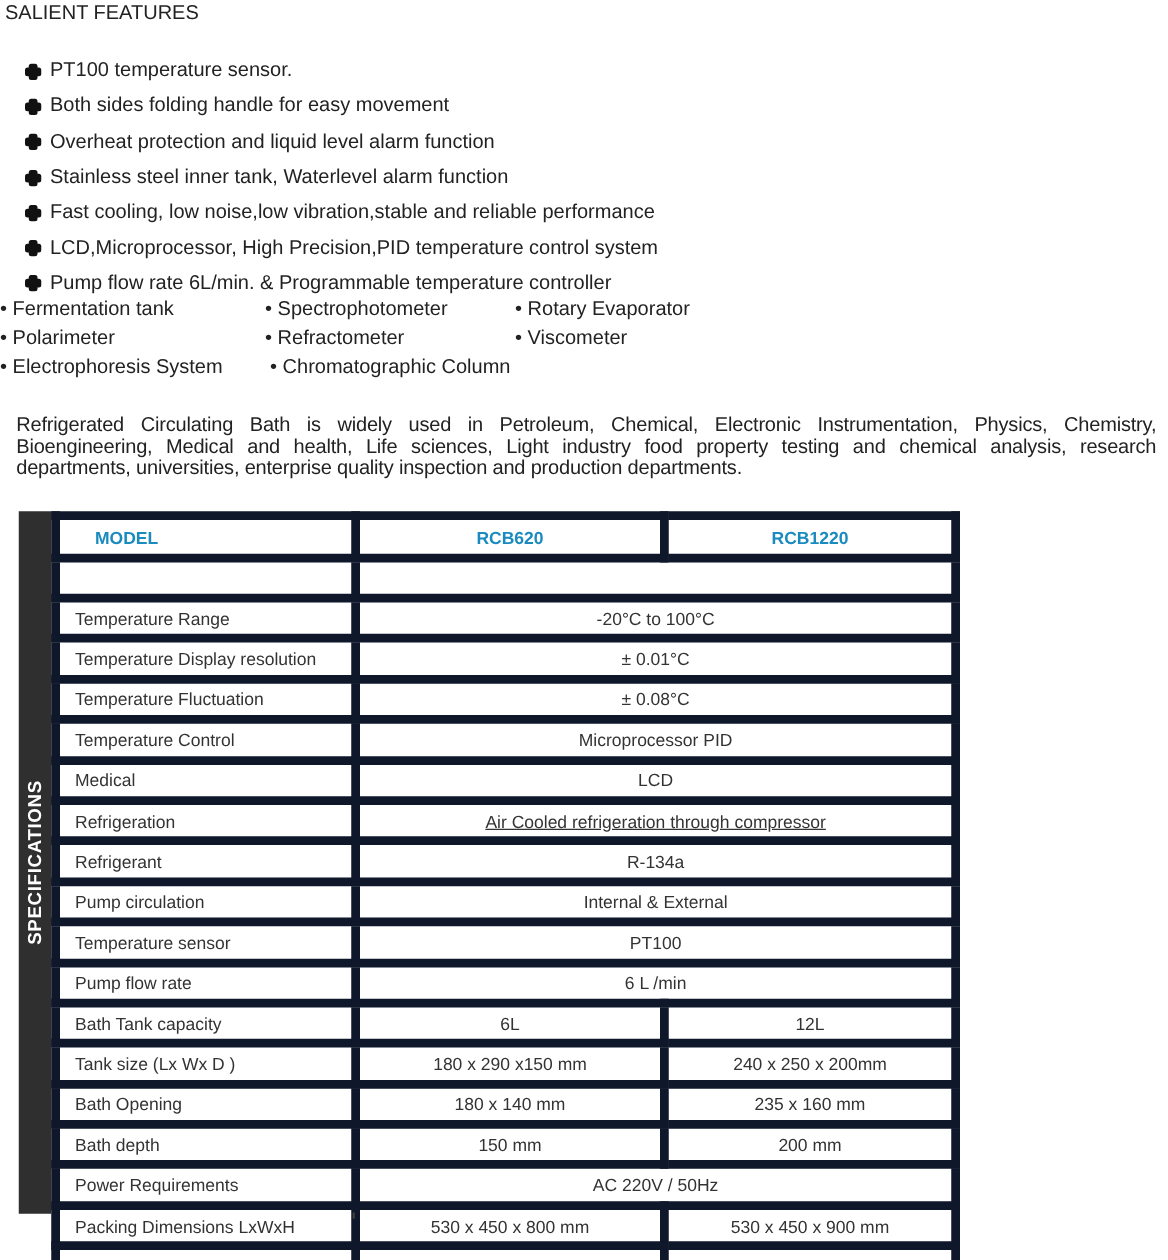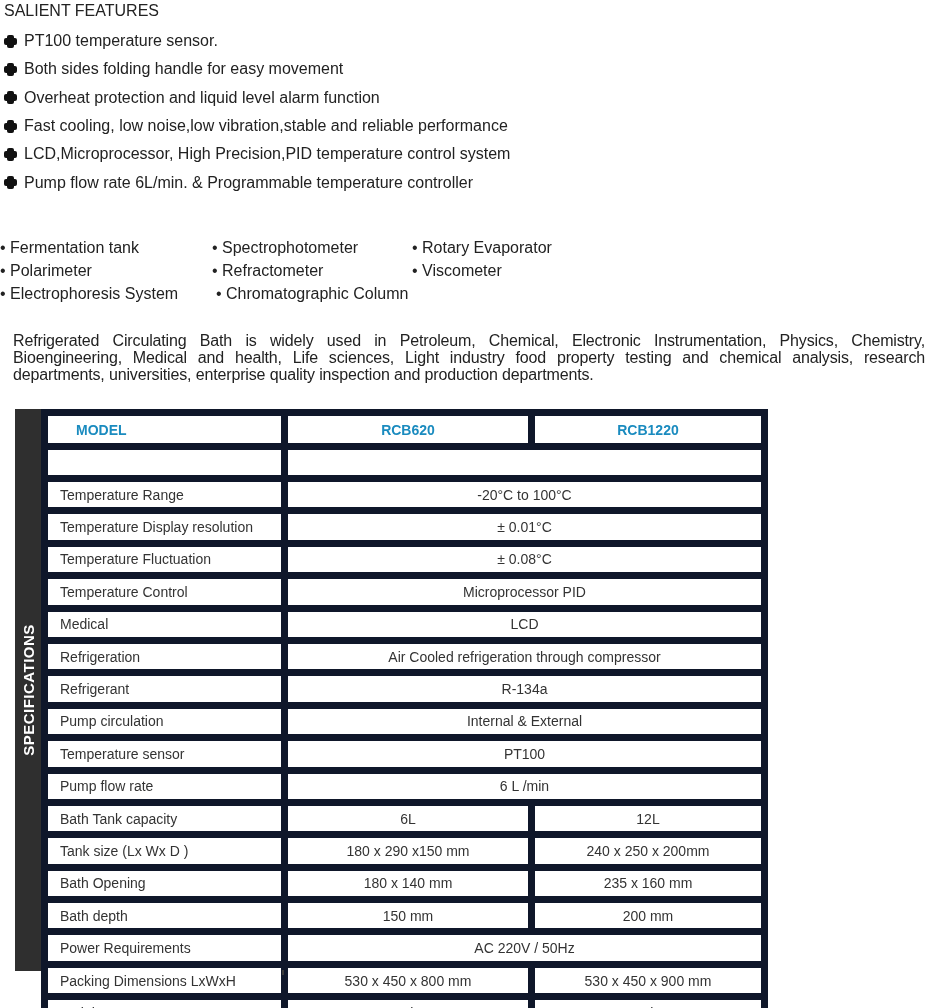--- a/index.html
+++ b/index.html
@@ -1,19 +1,19 @@
 <!DOCTYPE html>
 <html><head>
 <meta charset="utf-8">
 <style>
   html, body { margin:0; padding:0; background:#ffffff; }
   body { width:934px; height:1008px; position:relative; overflow:hidden;
          font-family:"Liberation Sans", sans-serif; color:#222222; }
   .heading { position:absolute; left:4px; top:2px; font-size:16px; color:#222; }
-  .features { position:absolute; left:0; top:27px; margin:0; padding:0; list-style:none; }
+  .features { position:absolute; left:0; top:27px; margin:16px; padding:0; list-style:none; }
   .features li { height:28.3px; line-height:24px; font-size:16px; display:flex; align-items:center; }
   .features .bullet { width:24px; display:inline-flex; justify-content:center; align-items:center; }
   .cross { position:relative; width:13px; height:13px; display:inline-block; margin-left:-4px; }
   .cross::before { content:""; position:absolute; left:3px; top:0; width:7px; height:13px; background:#111; border-radius:2px; }
   .cross::after { content:""; position:absolute; left:0; top:3px; width:13px; height:7px; background:#111; border-radius:2px; }
 
   .app { position:absolute; left:0; top:236px; font-size:16px; line-height:23px; }
   .app-intro { white-space:nowrap; }
   .app-intro .dot { color:#c0392b; }
   .app-intro .app-label { color:#cc3333; }
@@ -52,20 +52,26 @@
       <span class="bullet">
         <span class="cross"></span>
       </span>
       <span>Both sides folding handle for easy movement</span>
     </li>
     <li>
       <span class="bullet">
         <span class="cross"></span>
       </span>
       <span>Overheat protection and liquid level alarm function</span>
+    </li>
+    <li>
+      <span class="bullet">
+        <span class="cross"></span>
+      </span>
+      <span>Stainless steel inner tank, Waterlevel alarm function</span>
     </li>
     <li>
       <span class="bullet">
         <span class="cross"></span>
       </span>
       <span>Fast cooling, low noise,low vibration,stable and reliable performance</span>
     </li>
     <li>
       <span class="bullet">
         <span class="cross"></span>
@@ -127,21 +133,21 @@
         <tr>
           <td class="c1">Temperature  Control</td>
           <td colspan="2" class="c3">Microprocessor PID</td>
         </tr>
         <tr>
           <td class="c1">Medical</td>
           <td colspan="2" class="c3">LCD</td>
         </tr>
         <tr>
           <td class="c1">Refrigeration</td>
-          <td colspan="2" class="c3" style="">Air Cooled refrigeration through compressor</td>
+          <td colspan="2" class="c3" style=" text-decoration: underline;">Air Cooled refrigeration through compressor</td>
         </tr>
         <tr>
           <td class="c1">Refrigerant</td>
           <td colspan="2" class="c3">R-134a</td>
         </tr>
         <tr>
           <td class="c1">Pump circulation</td>
           <td colspan="2" class="c3">Internal &amp; External</td>
         </tr>
         <tr>

